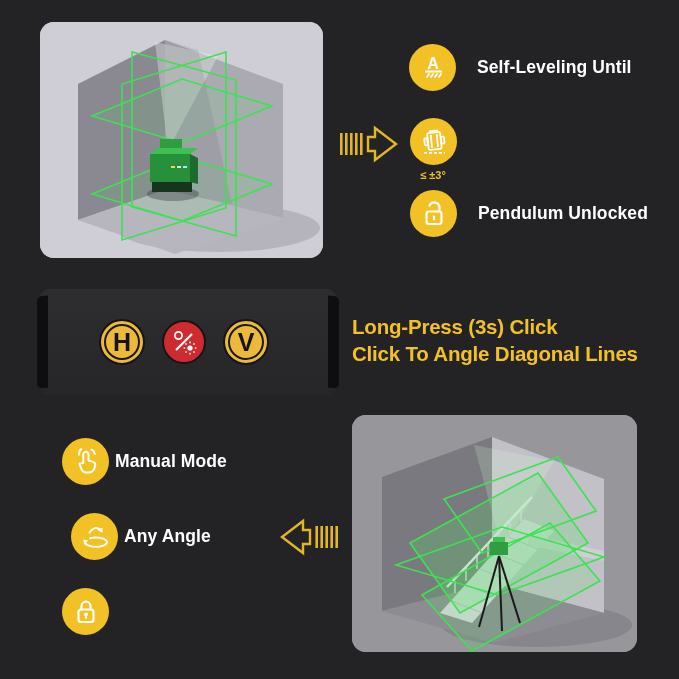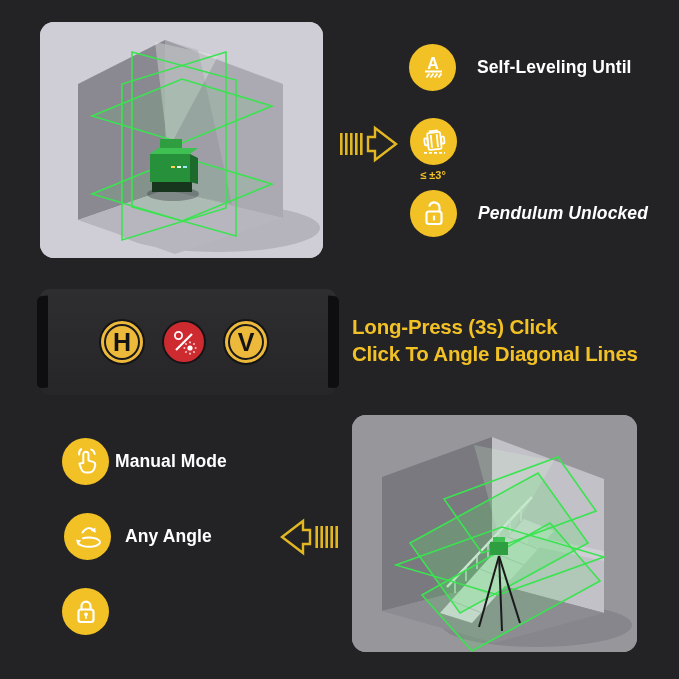--- a/index.html
+++ b/index.html
@@ -134,21 +134,21 @@
           <rect x="8.6" y="13.5" width="3" height="7" rx="1"></rect>
           <rect x="25.4" y="13.5" width="3" height="7" rx="1"></rect>
           <line x1="14" y1="6.8" x2="23" y2="6.8"></line>
         </g>
         <line x1="8" y1="28.8" x2="29" y2="28.8" stroke-dasharray="3 2"></line>
       </svg>
     </div>
   </div>
   <div class="note">≤ ±3°</div>
 
-  <div class="feature" style="left:410px;top:190px;font-style:italic;">
+  <div class="feature" style="left:410px;top:190px;">
     <div class="badge">
       <svg viewBox="0 0 36 36" fill="none" stroke="#FFFFFF" stroke-width="2.2" stroke-linecap="round">
         <rect x="10.5" y="15.5" width="15" height="12.5" rx="2.5"></rect>
         <path d="M23.5,15.5 v-4 a5.2,5.2 0 0 0 -10,-1.8"></path>
         <rect x="16.9" y="19.5" width="2.2" height="5" rx="1" fill="#FFFFFF" stroke="none"></rect>
       </svg>
     </div>
     <span class="feature-label">Pendulum Unlocked</span>
   </div>
 
@@ -194,21 +194,21 @@
     <div class="badge">
       <svg viewBox="0 0 36 36" fill="none" stroke="#FFFFFF" stroke-width="2" stroke-linecap="round" stroke-linejoin="round">
         <path d="M15.3,19 v-8.6 a2.6,2.6 0 0 1 5.2,0 v6.2 l4.6,1.3 a3,3 0 0 1 2.1,3.3 c-0.5,3.4 -1.6,7.3 -6,7.3 h-2.6 c-2.8,0 -4.8,-1.8 -5.6,-4.3 l-1.6,-4.6 z"></path>
         <path d="M11.2,10.5 q-0.6,-3.4 2,-5.4"></path>
         <path d="M23.3,5.6 q2.8,1 3.4,4.3"></path>
       </svg>
     </div>
     <span class="feature-label">Manual Mode</span>
   </div>
 
-  <div class="feature bottom-row" style="left:64px;top:513px;gap:8px;">
+  <div class="feature bottom-row" style="left:71px;top:513px;">
     <div class="badge">
       <svg viewBox="0 0 36 36" fill="none" stroke="#FFFFFF" stroke-width="2" stroke-linecap="round">
         <path d="M8,23.5 a11,4.6 0 1 0 5,-4.2"></path>
         <polygon points="6.2,20.5 11.2,21.5 7.2,25.6" fill="#FFFFFF" stroke="none"></polygon>
         <path d="M12.5,13.5 q5.5,-8 12,-1.5"></path>
         <polygon points="25.5,13.8 25.3,8.4 20.8,11.6" fill="#FFFFFF" stroke="none"></polygon>
       </svg>
     </div>
     <span class="feature-label">Any Angle</span>
   </div>

